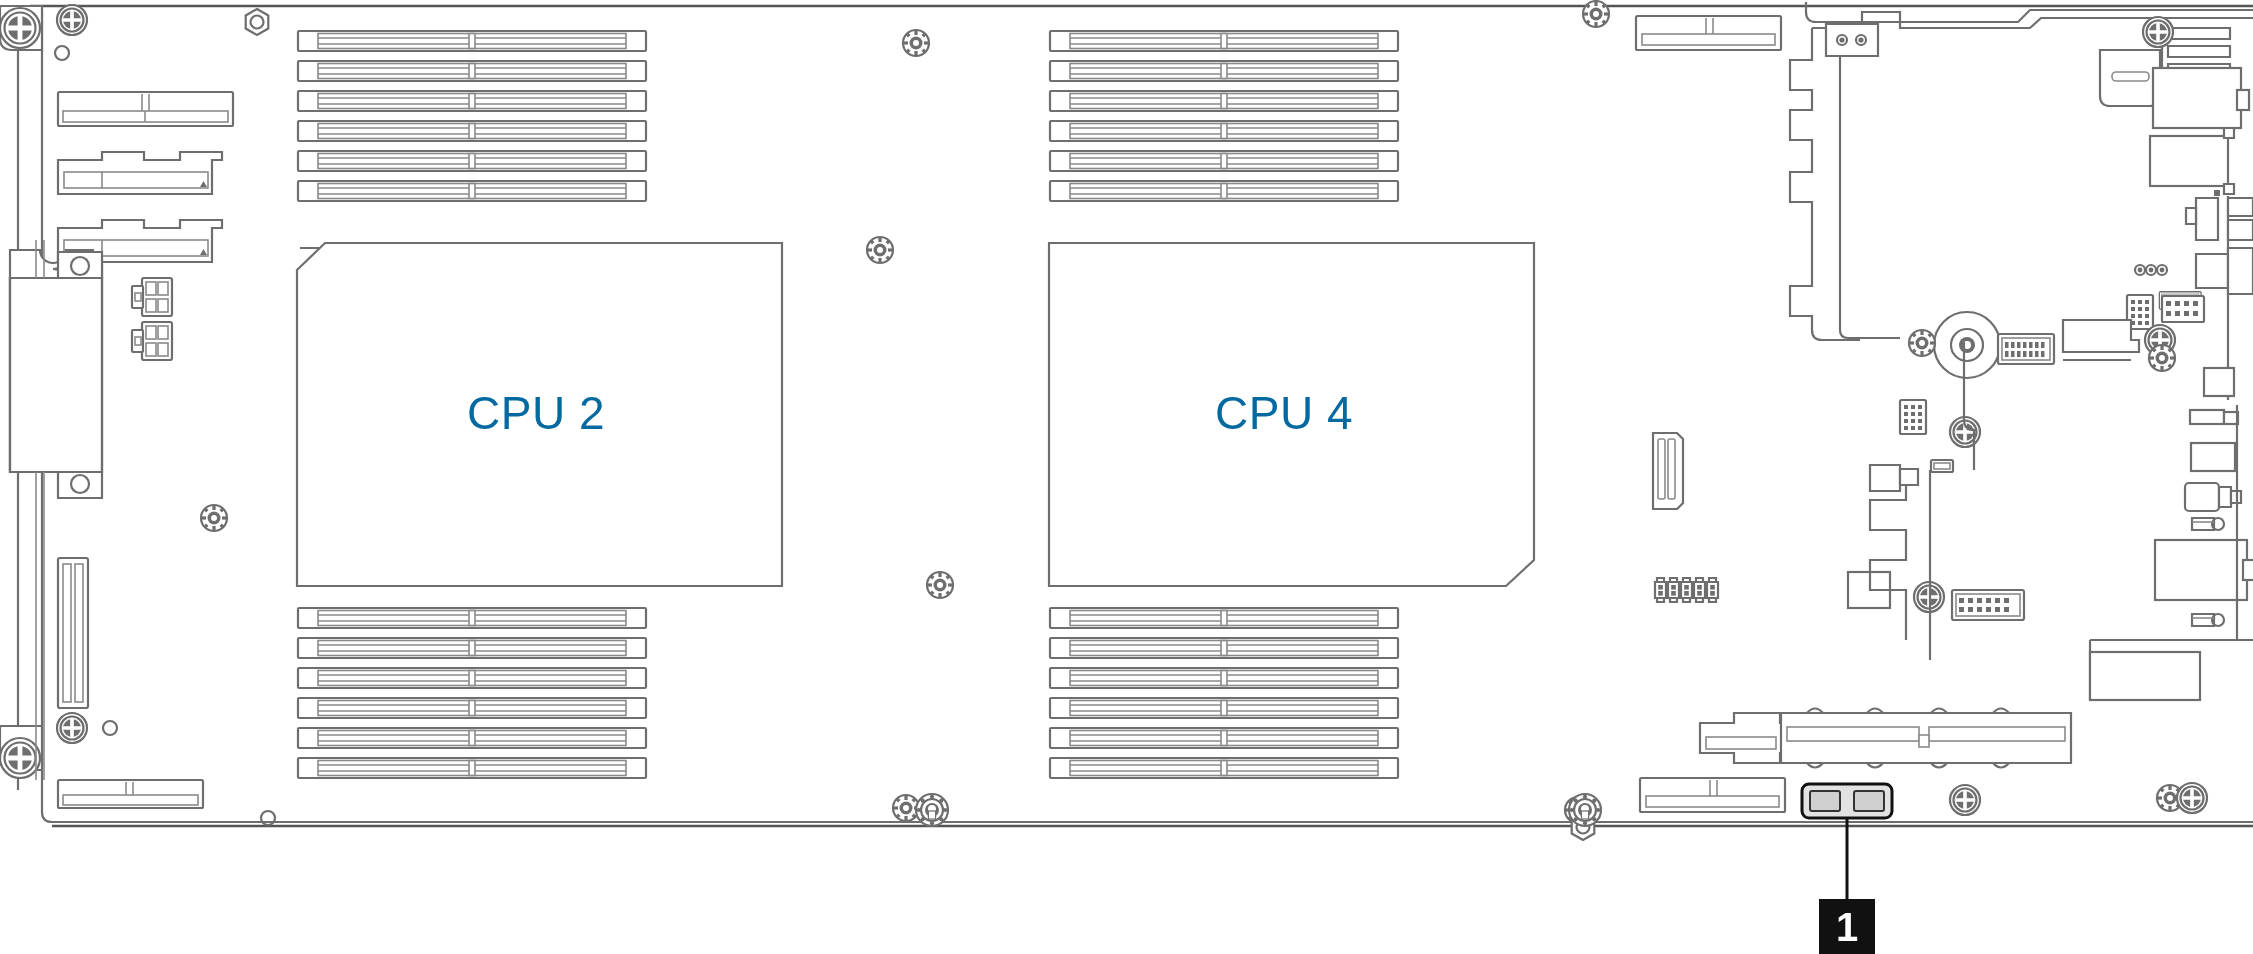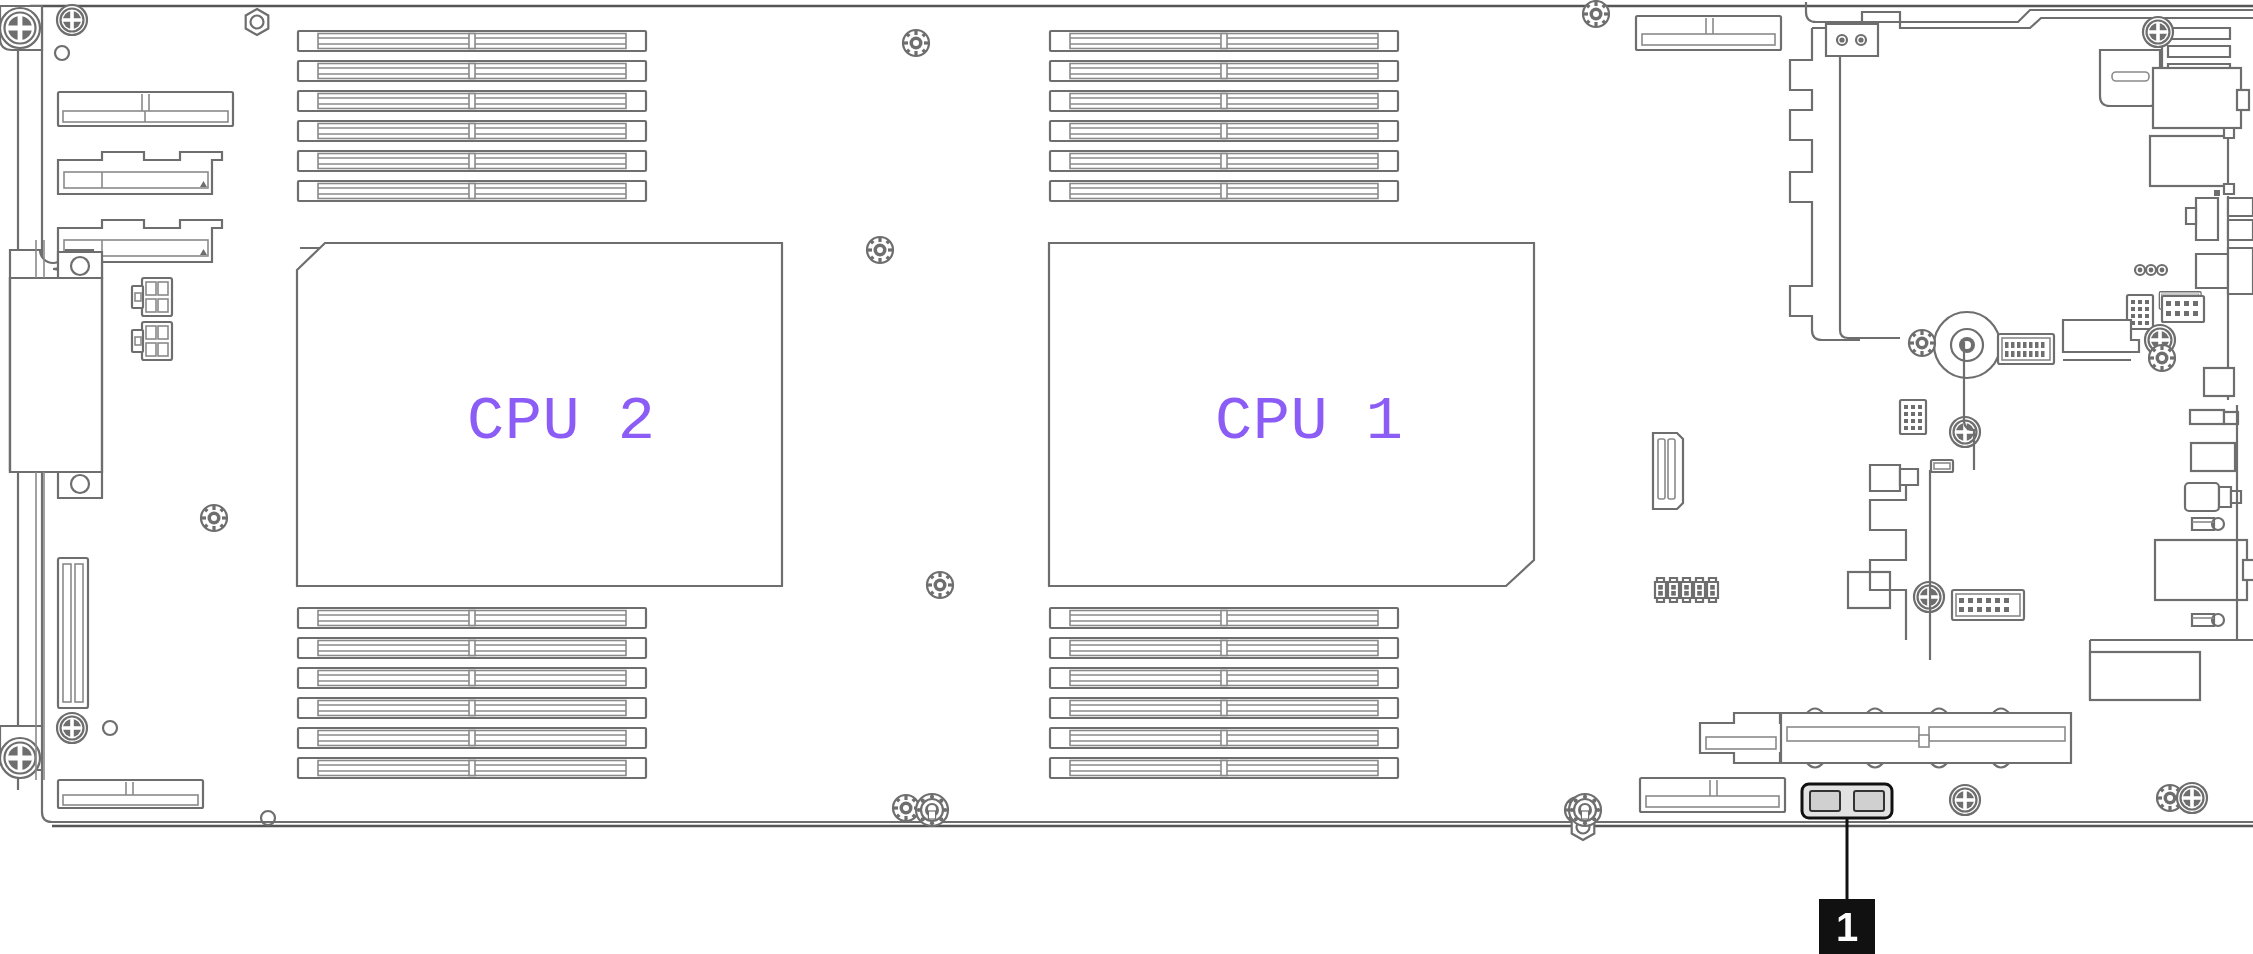--- a/index.html
+++ b/index.html
@@ -1,23 +1,23 @@
 <!DOCTYPE html>
 <html><head>
 <meta charset="utf-8">
 <style>
   html,body{margin:0;padding:0;background:#ffffff;}
   body{font-family:"Liberation Sans",sans-serif;}
   #stage{position:relative;width:2253px;height:954px;background:#fff;overflow:hidden;}
   #board-svg{position:absolute;left:0;top:0;}
   .cpu-label{
     position:absolute;
-    font-family:Liberation Mono, monospace;
-    font-size:62px;
-    color:#8b5cf6;
+    font-family:Liberation Sans, sans-serif;
+    font-size:46px;
+    color:#0369a1;
     letter-spacing:0.5px;
     white-space:nowrap;
     user-select:none;
   }
   #cpu2-label{left:467px;top:386px;}
   #cpu1-label{left:1215px;top:386px;}
   .callout-box{
     position:absolute;
     background:#111111;
     display:flex;
@@ -555,19 +555,19 @@
       <use href="#screw-torx" x="2170" y="798"></use>
       <use href="#screw-phillips" x="2192" y="798"></use>
     </g>
 
     <g>
       <line x1="1847" y1="818" x2="1847" y2="902" stroke="#111111" stroke-width="3"></line>
     </g>
   </svg>
 
   <div class="cpu-label" id="cpu2-label">CPU 2</div>
-  <div class="cpu-label" id="cpu1-label">CPU 1</div>
+  <div class="cpu-label" id="cpu1-label">CPU 4</div>
 
   <div class="callout-box" id="callout-1">
     <span>1</span>
   </div>
 
 </div>
 
 </body></html>

